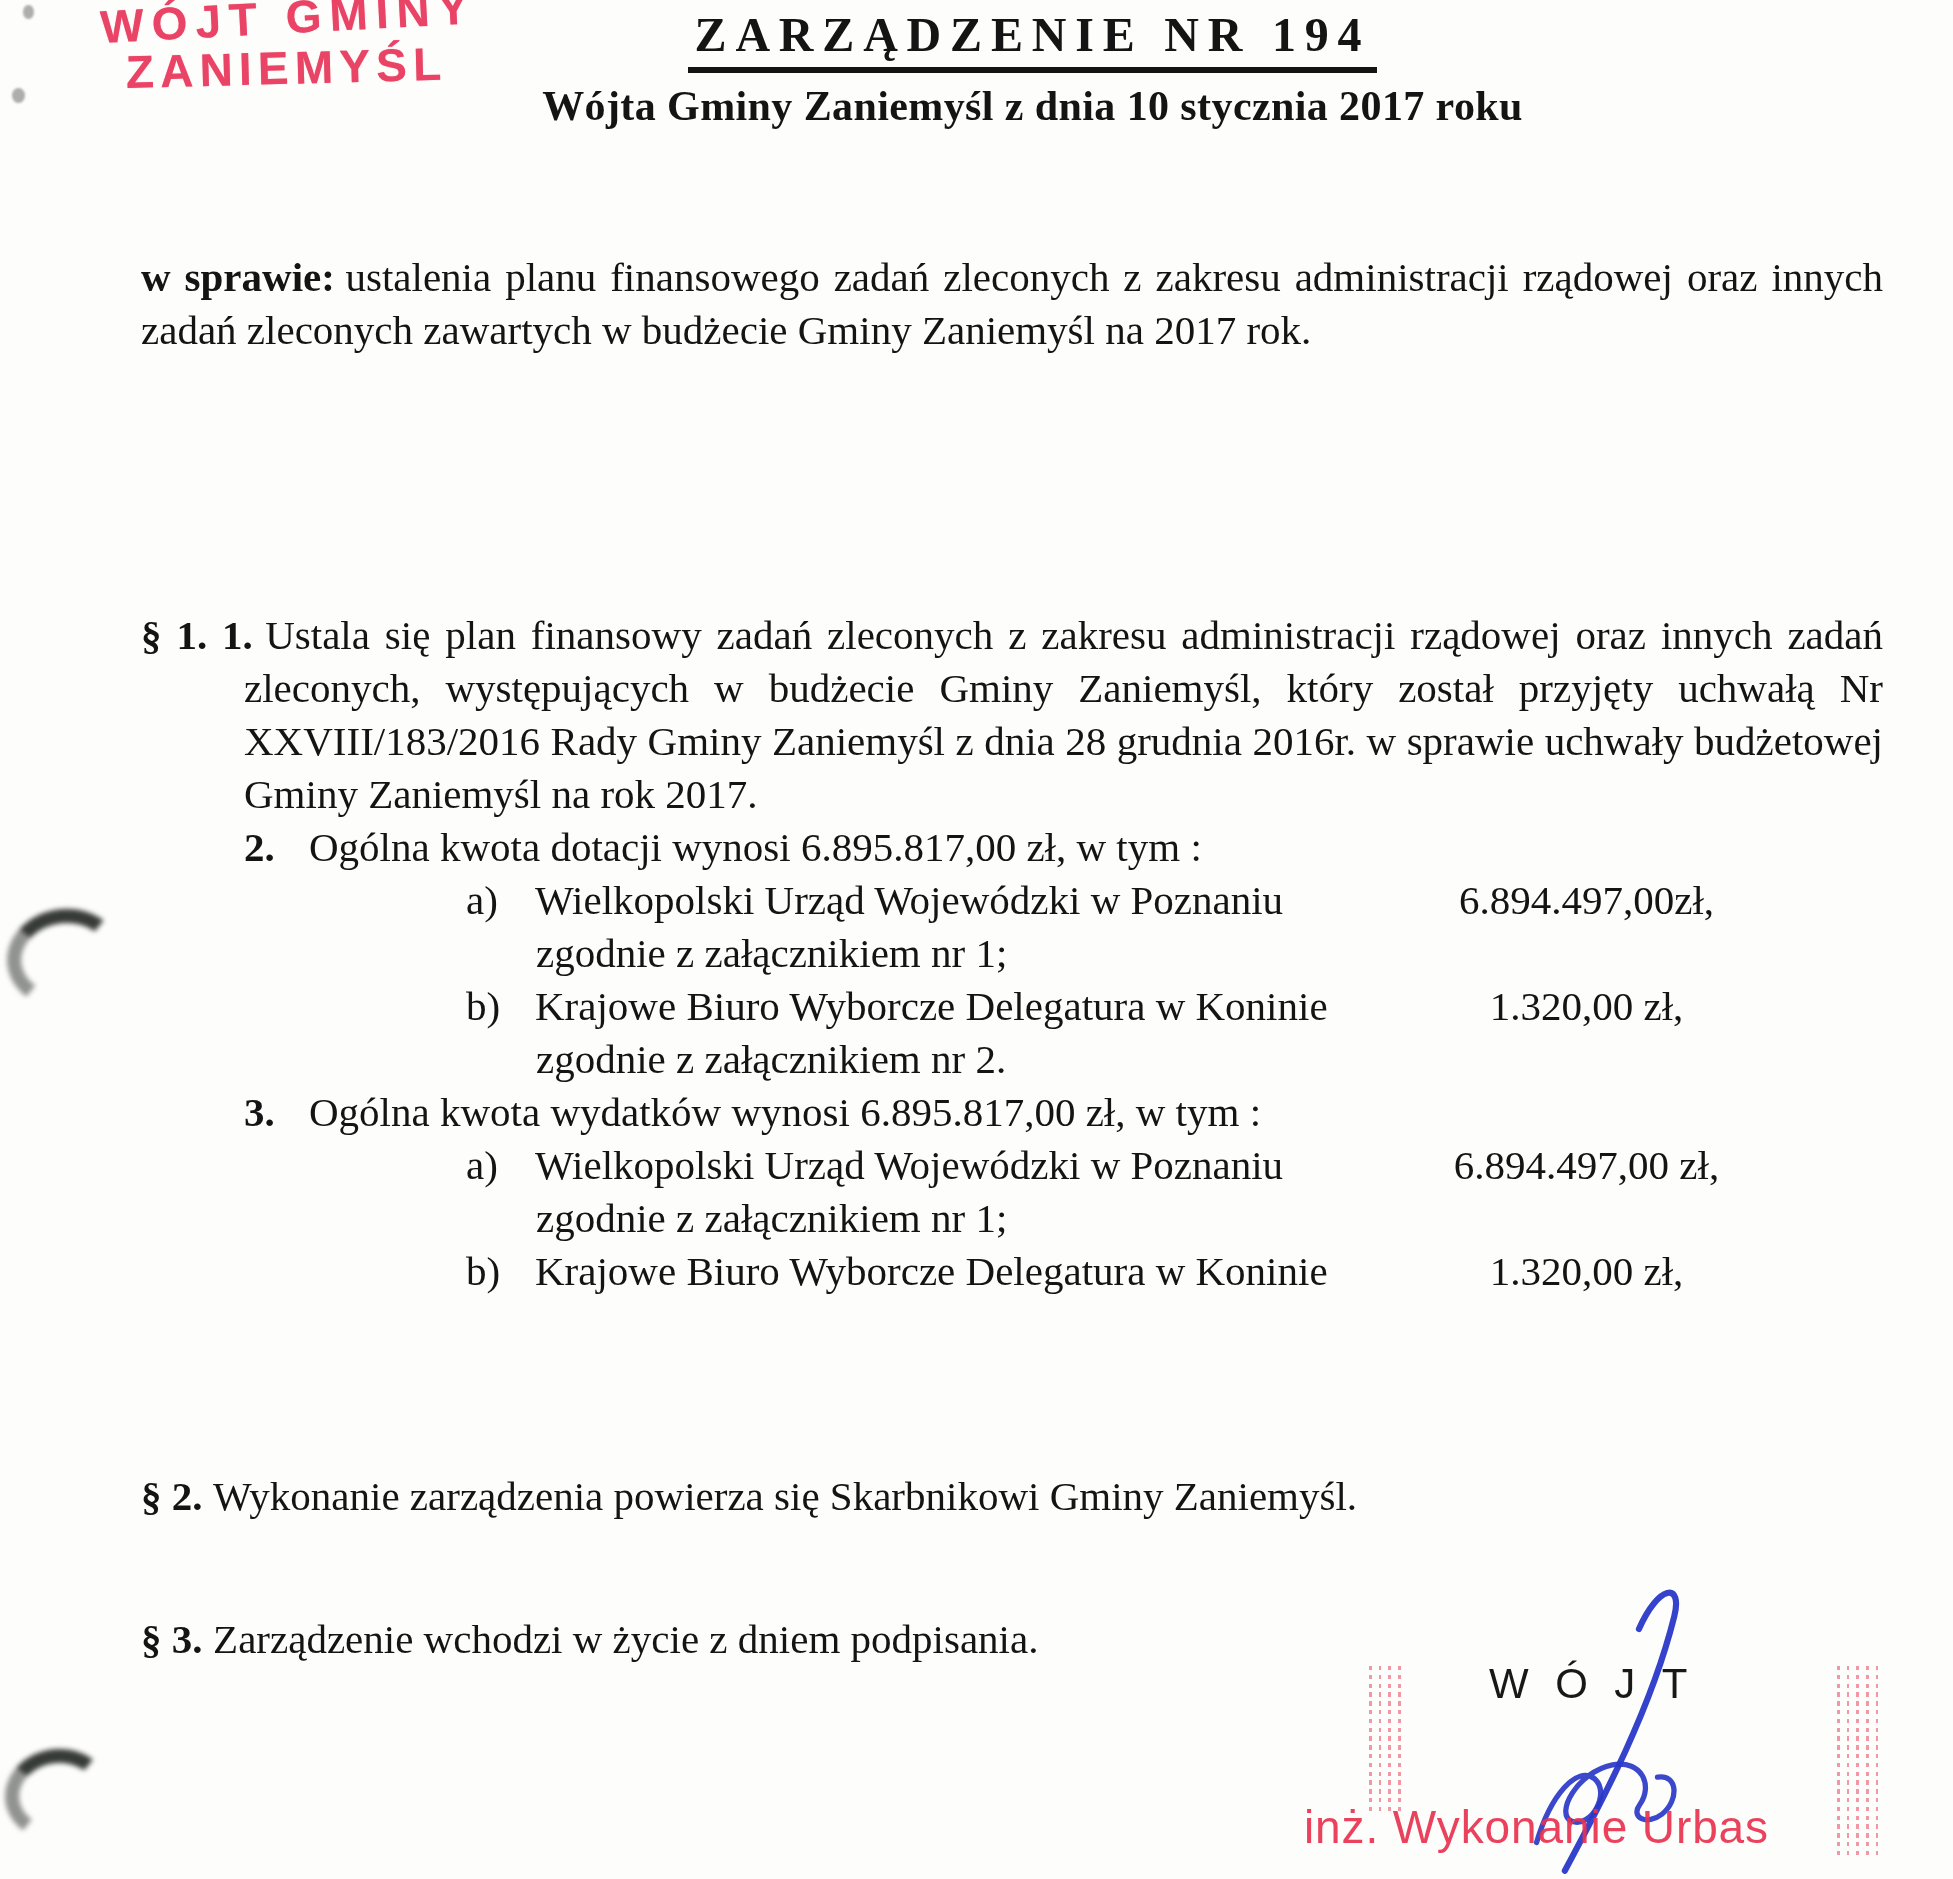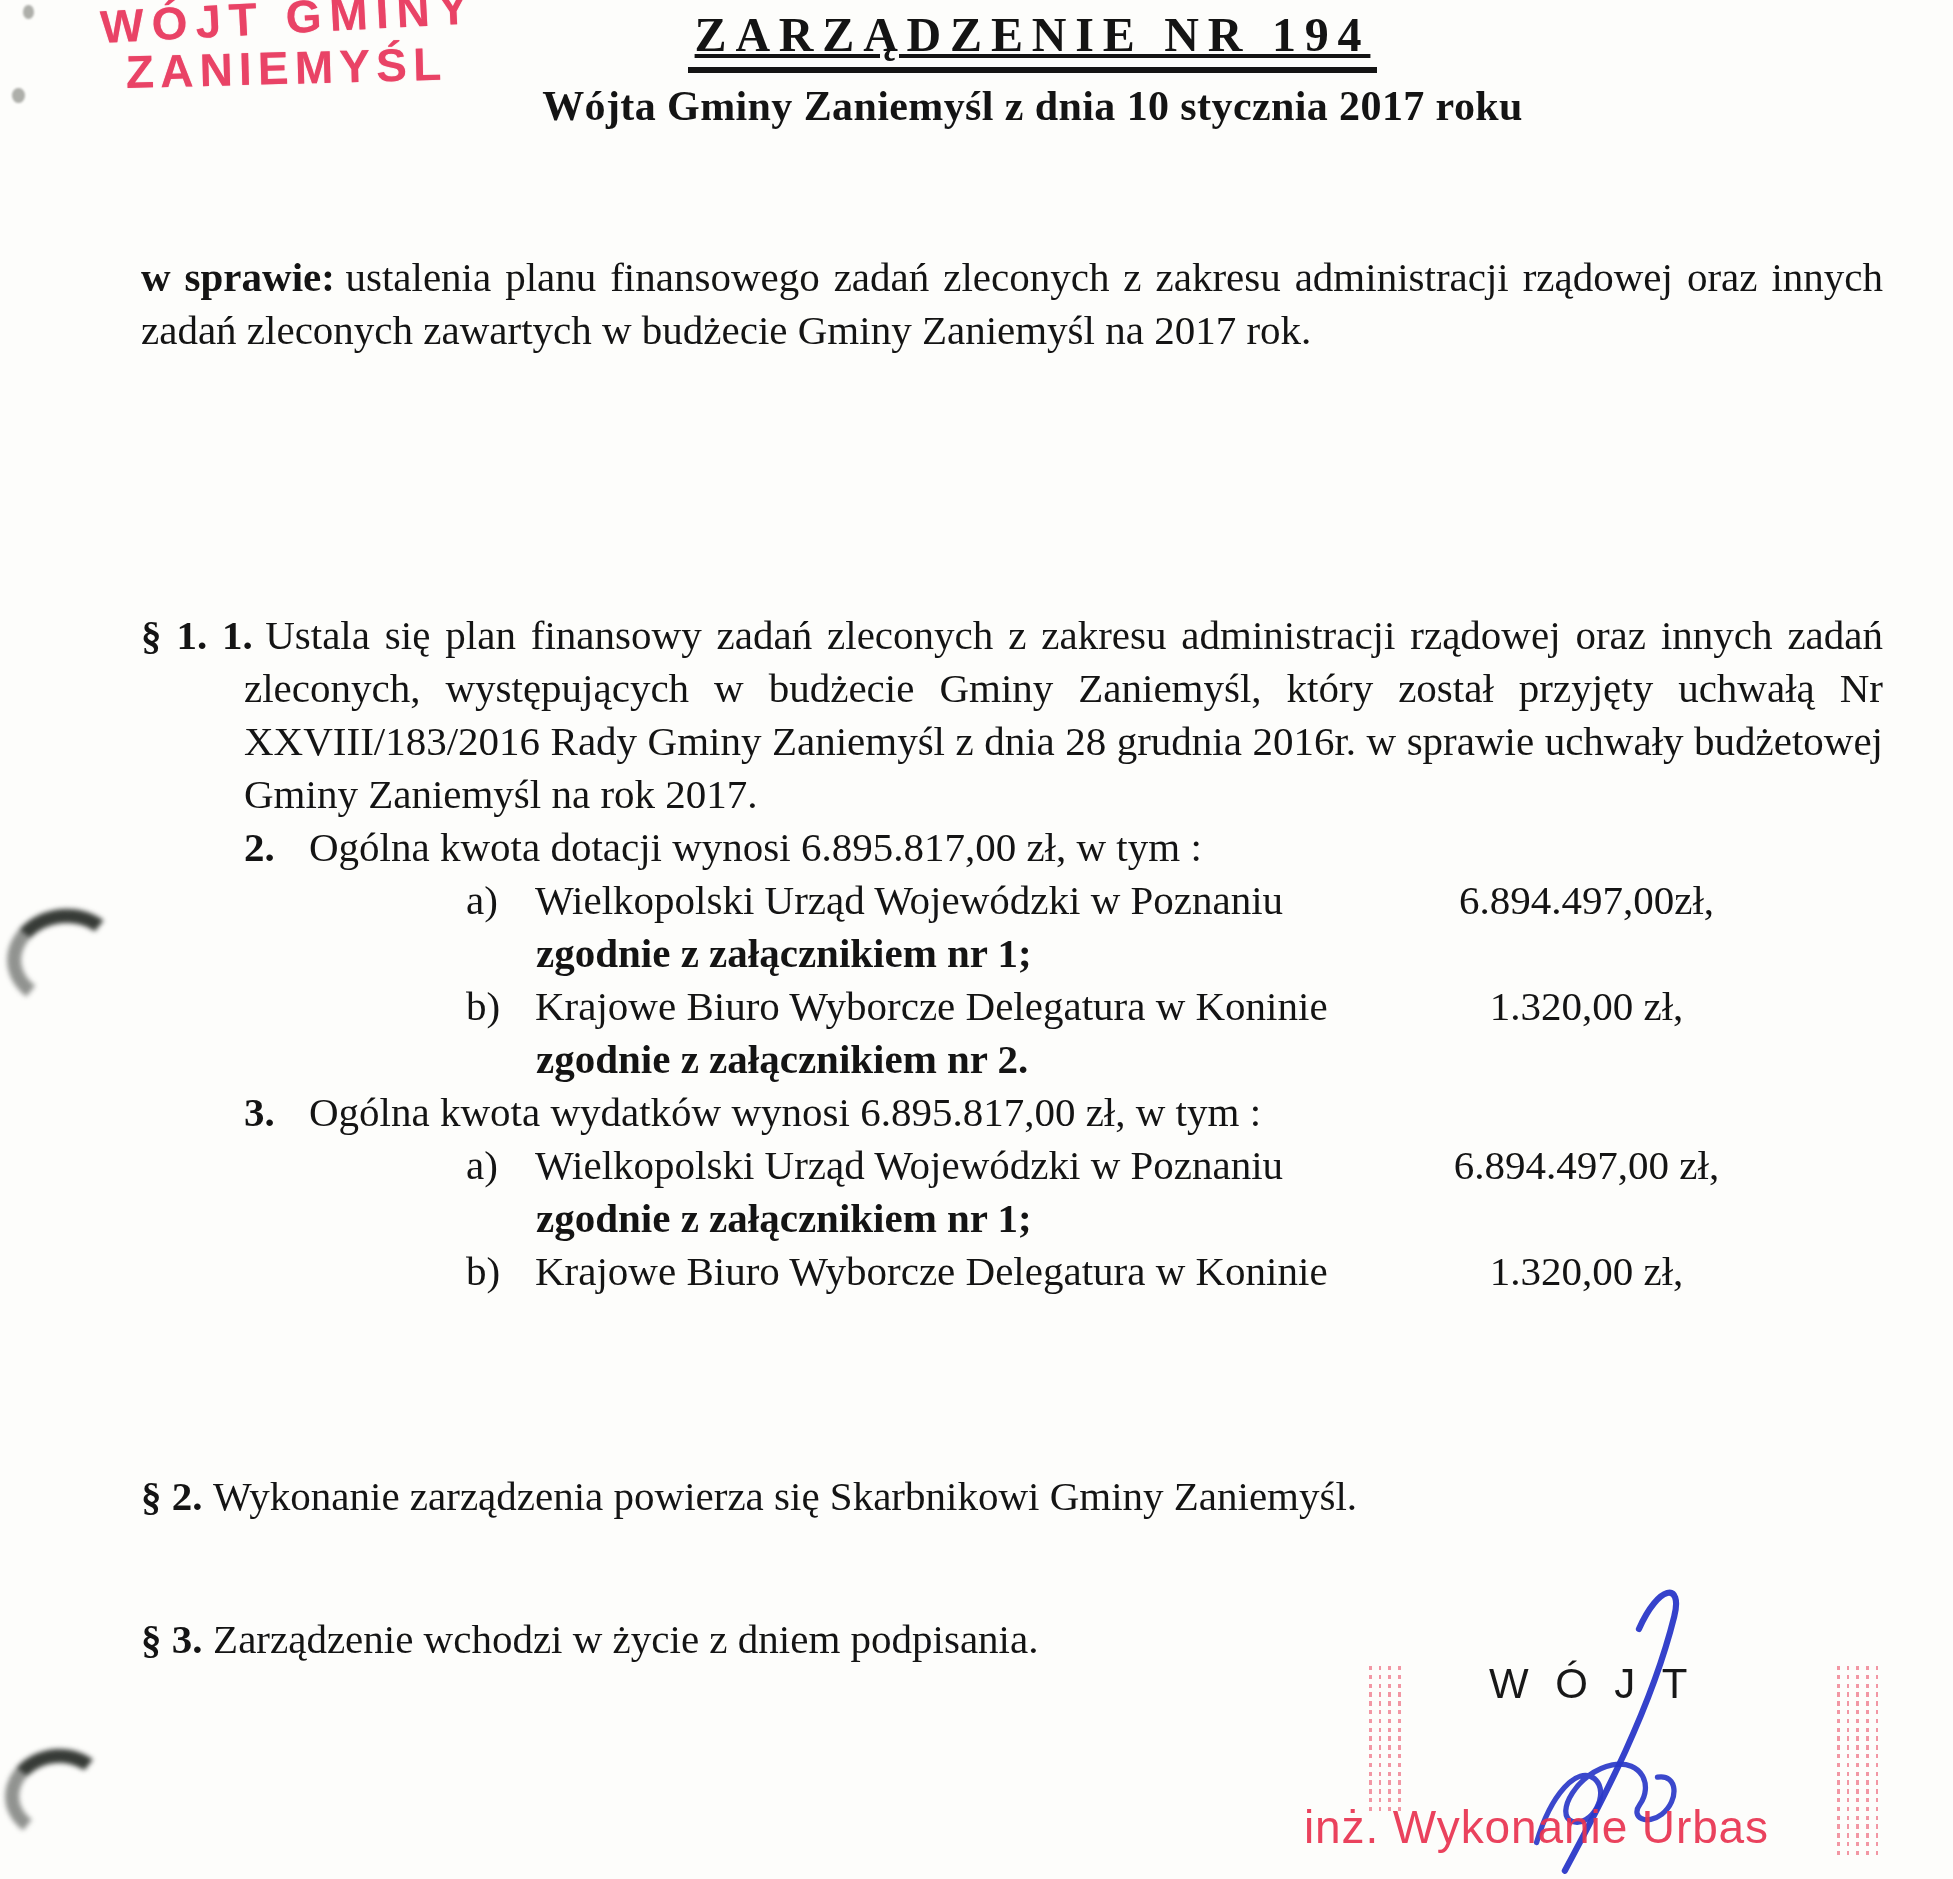--- a/index.html
+++ b/index.html
@@ -16,41 +16,41 @@
     font-family:"Liberation Sans","DejaVu Sans",sans-serif;
     font-weight:bold; color:#e8345a; opacity:.92;
     text-shadow:0 0 0.9px rgba(232,52,90,.55);
   }
   .stamp-top .l1{font-size:46px; letter-spacing:8px; line-height:51px;}
   .stamp-top .l2{font-size:46px; letter-spacing:6.2px; line-height:51px; margin-left:23px; transform:rotate(1.5deg);}
   
   .heading{position:absolute; left:265px; top:7px; width:1535px; text-align:center;}
   .heading .title{
     display:inline-block; font-weight:bold; font-size:48px; letter-spacing:8.8px;
-    border-bottom:6.2px solid #141414; padding:0 7px 5.3px 7px;text-decoration:underline;
+    border-bottom:6.2px solid #141414; padding:0 7px 5.3px 7px;
   }
   .heading .subtitle{font-weight:bold; font-size:42px; margin-top:8.8px; letter-spacing:0.4px;}
   
   .para{position:absolute; left:141px; width:1742px; font-size:41px; line-height:53px; text-align:justify;}
   .para b{padding-right:10.6px;}
   .subject{top:210px;}
   .legal{top:399px; text-indent:115px;}
   .p2{top:1429px; text-align:left;}
   .p3{top:1572px; text-align:left;}
   
   .section1{position:absolute; left:141px; top:609px; width:1742px; font-size:41px; line-height:53px;}
   .hang{padding-left:103px; text-indent:-103px; text-align:justify; margin:0;}
   .hang b{padding-right:12.4px;}
   .numrow{margin-left:103px;}
   .numrow .num{display:inline-block; width:65px; font-weight:bold;}
   .subrow{display:flex; width:1306px; margin-left:325px;}
   .subrow .letter{width:69px; flex:0 0 69px;}
   .subrow .iname{flex:1;}
   .subrow .amount{flex:0 0 371px; text-align:center; white-space:nowrap;}
-  .subnote{margin-left:395px;font-weight:bold;}
+  .subnote{margin-left:395px;}
   
   .sig-wojt{
     position:absolute; left:1489px; top:1660px;
     font-family:"Liberation Sans","DejaVu Sans",sans-serif;
     font-size:42px; font-weight:500; color:#000000; letter-spacing:26.5px; opacity:.9;
   }
   .sig-name{
     position:absolute; left:1304px; top:1800px;
     font-family:"Liberation Sans","DejaVu Sans",sans-serif;
     font-size:46px; color:#e93350; letter-spacing:0.9px; opacity:.92;

